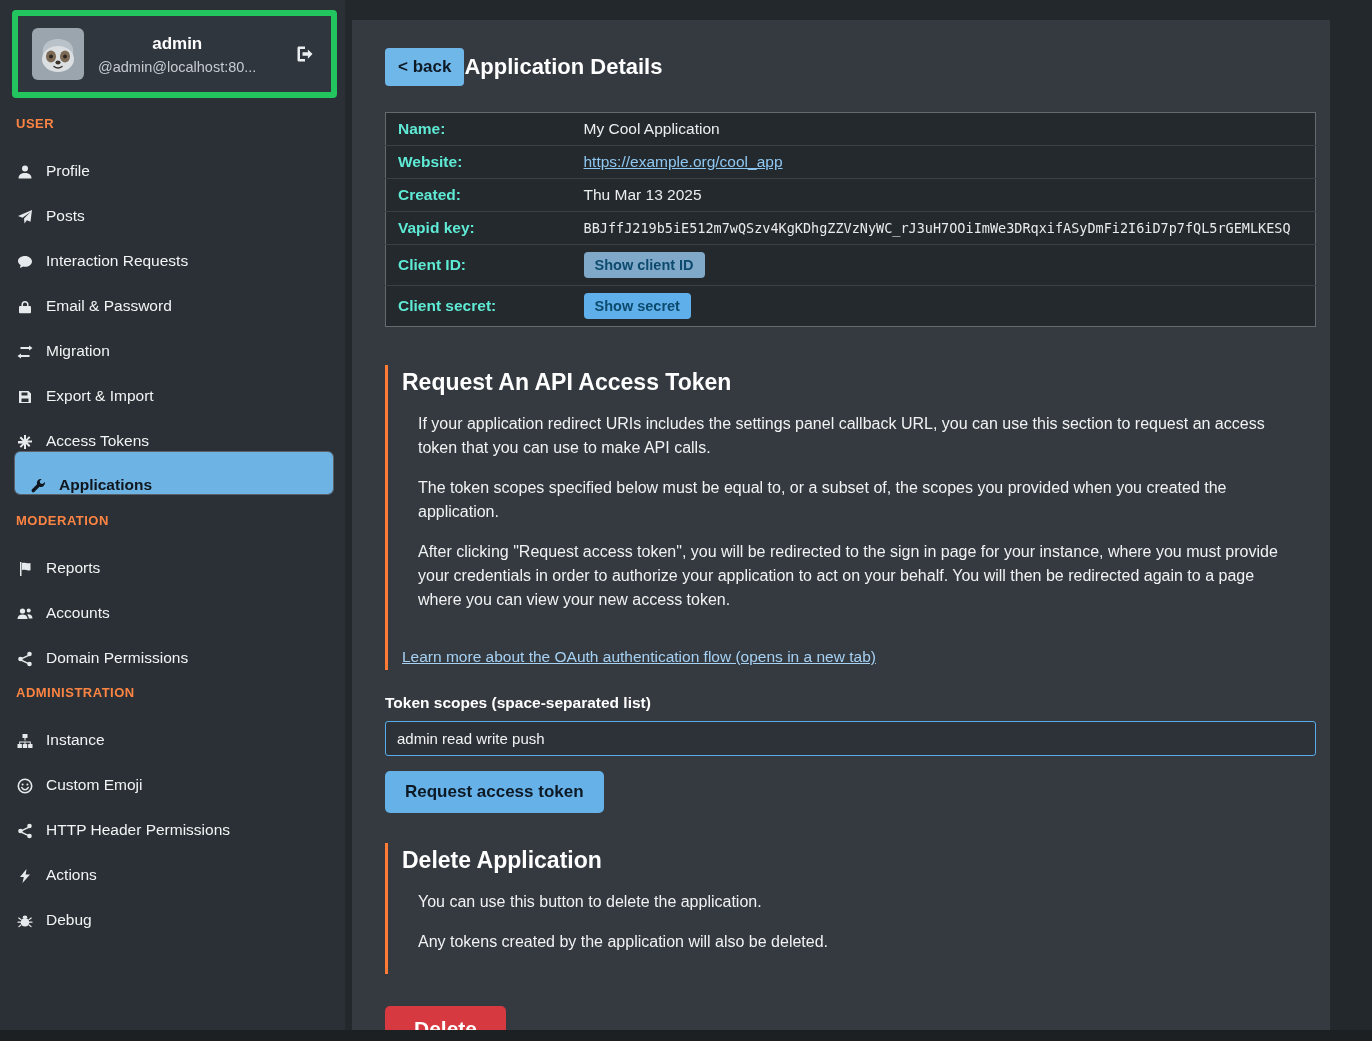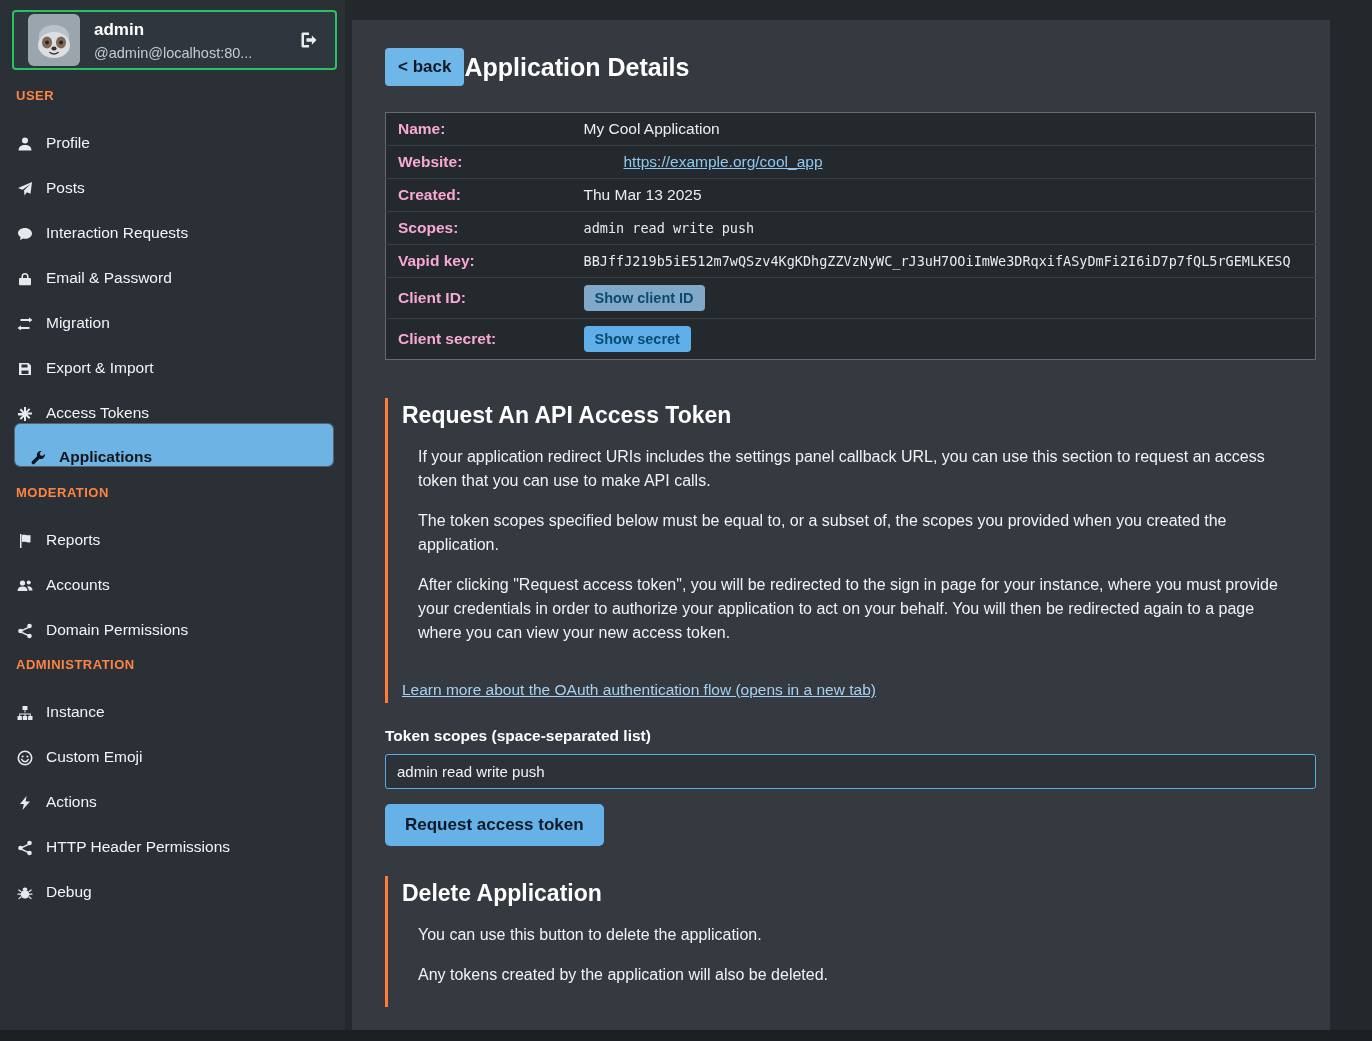--- a/index.html
+++ b/index.html
@@ -2,22 +2,22 @@
 <html><head>
 <meta charset="utf-8">
 <style>
   * { box-sizing: border-box; }
   html,body { margin:0; padding:0; width:1372px; height:1041px; overflow:hidden;
     font-family:"Liberation Sans","DejaVu Sans",sans-serif; background:#23282c; }
   .app { position:relative; display:flex; width:1372px; height:1041px; }
 
   
   .sidebar { width:345px; flex-shrink:0; background:#2a3035; height:100%; overflow:hidden; }
-  .user-card { margin:10px 8px 14px 12px; background:#30363d; border:2px solid #22c55e;
-    border-radius:4px; padding:2px 14px; display:flex; align-items:center; gap:14px; position:relative; }
+  .user-card { margin:10px 8px 14px 12px; background:#30363d; border:6px solid #22c55e;
+    border-radius:4px; padding:12px 14px; display:flex; align-items:center; gap:14px; position:relative;text-align:center; }
   .avatar { width:52px; height:52px; border-radius:6px; overflow:hidden; flex-shrink:0; }
   .user-name { font-size:17px; font-weight:bold; color:#ffffff; }
   .user-handle { font-size:14.5px; color:#c6cbd0; margin-top:5px; max-width:180px;
     white-space:nowrap; overflow:hidden; text-overflow:ellipsis; }
   .logout { position:absolute; right:16px; top:50%; transform:translateY(-50%);
     color:#eceff1; cursor:pointer; display:flex; }
   .logout svg { width:20px; height:20px; }
 
   .section-label { color:#fd8443; font-weight:bold; font-size:13px; letter-spacing:.5px;
     margin:18px 0 4px 16px; }
@@ -33,33 +33,33 @@
   .apps-group .nav-item.active .icon { color:#10161c; }
   .apps-group .nav-item.sub { height:40px; padding-left:24px; font-size:15px; }
 
   
   .main-wrap { flex:1; padding:20px 42px 11px 7px; height:100%; }
   .content { background:#343a40; width:100%; height:100%; padding:28px 14px 40px 33px; overflow:hidden; }
 
   .page-header { display:flex; align-items:center; gap:0; margin-bottom:26px; }
   .back-btn { background:#6fb6e9; color:#0d1a26; font-weight:bold; font-size:17px; border:none;
     border-radius:4px; padding:9px 13px; cursor:pointer; font-family:inherit; }
-  h1.page-title { font-size:25px; color:#ffffff; margin:0; font-weight:bold; }
+  h1.page-title { font-size:22px; color:#ffffff; margin:0; font-weight:bold; }
 
   table.details-table { width:100%; border-collapse:collapse; background:#24292e;
     border:1px solid #646a70; margin-bottom:38px; }
   .details-table th, .details-table td { padding:7px 12px; border-bottom:1px solid #3a4046;
     font-size:15.5px; text-align:left; vertical-align:middle; }
   .details-table tr:last-child th, .details-table tr:last-child td { border-bottom:none; }
-  .details-table th { width:186px; color:#f9a8d4; font-weight:bold; white-space:nowrap; }
+  .details-table th { width:186px; color:#5eead4; font-weight:bold; white-space:nowrap; }
   .details-table td { color:#eceeef; }
   .mono { font-family:"DejaVu Sans Mono","Liberation Mono",monospace; font-size:13.5px; color:#e9eaeb; }
   .mono-line { font-family:"DejaVu Sans Mono","Liberation Mono",monospace; font-size:13.5px;
     color:#e9eaeb; line-height:1.75; }
-  a.value-link { color:#8ec8f2; text-decoration:underline; cursor:pointer;margin-left:40px; }
+  a.value-link { color:#8ec8f2; text-decoration:underline; cursor:pointer; }
   .mini-btn { border:none; border-radius:4px; font-weight:bold; font-size:14.5px; padding:5px 11px;
     color:#0c4a6e; cursor:pointer; font-family:inherit; }
   .mini-btn.id { background:#7fa8c9; }
   .mini-btn.secret { background:#5fb0ea; }
 
   section.bordered { border-left:3px solid #ff7b36; padding:2px 0 4px 14px; margin:6px 0 18px; }
   section.bordered h2 { margin:2px 0 16px; font-size:23px; color:#ffffff; font-weight:bold; }
   section.bordered p { margin:16px; color:#f1f2f3; font-size:16px; line-height:1.5; }
   a.learn-link { display:inline-block; margin-top:20px; color:#a6d1f3; text-decoration:underline;
     font-size:15.5px; cursor:pointer; }
@@ -243,40 +243,40 @@
             <circle cx="10.4" cy="6.4" r="1" fill="currentColor"></circle>
             <path d="M4.7 9.4c.8 1.6 1.9 2.4 3.3 2.4s2.5-.8 3.3-2.4" fill="none" stroke="currentColor" stroke-width="1.4" stroke-linecap="round"></path>
           </svg>
       </span>
       <span>Custom Emoji</span>
     </a>
 
     <a class="nav-item">
       <span class="icon">
         <svg viewBox="0 0 16 16" fill="currentColor">
-            <path d="M9.5 1 3 9h3.8L5.5 15 13 6.5H8.7z"></path>
-          </svg>
-      </span>
-      <span>Actions</span>
-    </a>
-
-    <a class="nav-item">
-      <span class="icon">
-        <svg viewBox="0 0 16 16" fill="currentColor">
             <path d="M4.3 7l7-3.3.7 1.3-7 3.3zM5 8.7l7 3.3-.7 1.3-7-3.3z"></path>
             <circle cx="12.5" cy="3" r="2.3"></circle>
             <circle cx="3.5" cy="8" r="2.3"></circle>
             <circle cx="12.5" cy="13" r="2.3"></circle>
           </svg>
       </span>
       <span>HTTP Header Permissions</span>
     </a>
 
     <a class="nav-item">
       <span class="icon">
+        <svg viewBox="0 0 16 16" fill="currentColor">
+            <path d="M9.5 1 3 9h3.8L5.5 15 13 6.5H8.7z"></path>
+          </svg>
+      </span>
+      <span>Actions</span>
+    </a>
+
+    <a class="nav-item">
+      <span class="icon">
         <svg viewBox="0 0 16 16">
             <circle cx="8" cy="9.2" r="4.3" fill="currentColor"></circle>
             <path d="M5.6 5a2.4 2.4 0 0 1 4.8 0z" fill="currentColor"></path>
             <path d="M3.8 6.4 1.8 5M12.2 6.4l2-1.4M3.5 9.2H1M12.5 9.2H15M3.9 12l-2 1.6M12.1 12l2 1.6" stroke="currentColor" stroke-width="1.2" fill="none" stroke-linecap="round"></path>
           </svg>
       </span>
       <span>Debug</span>
     </a>
 
   </aside>
@@ -295,24 +295,20 @@
             <th>Name:</th>
             <td>My Cool Application</td>
           </tr>
           <tr>
             <th>Website:</th>
             <td><a class="value-link">https://example.org/cool_app</a></td>
           </tr>
           <tr>
             <th>Created:</th>
             <td>Thu Mar 13 2025</td>
-          </tr>
-          <tr>
-            <th>Scopes:</th>
-            <td><span class="mono">admin read write push</span></td>
           </tr>
           <tr>
             <th>Vapid key:</th>
             <td><span class="mono">BBJffJ219b5iE512m7wQSzv4KgKDhgZZVzNyWC_rJ3uH7OOiImWe3DRqxifASyDmFi2I6iD7p7fQL5rGEMLKESQ</span></td>
           </tr>
           <tr>
             <th>Client ID:</th>
             <td><button class="mini-btn id">Show client ID</button></td>
           </tr>
           <tr>

